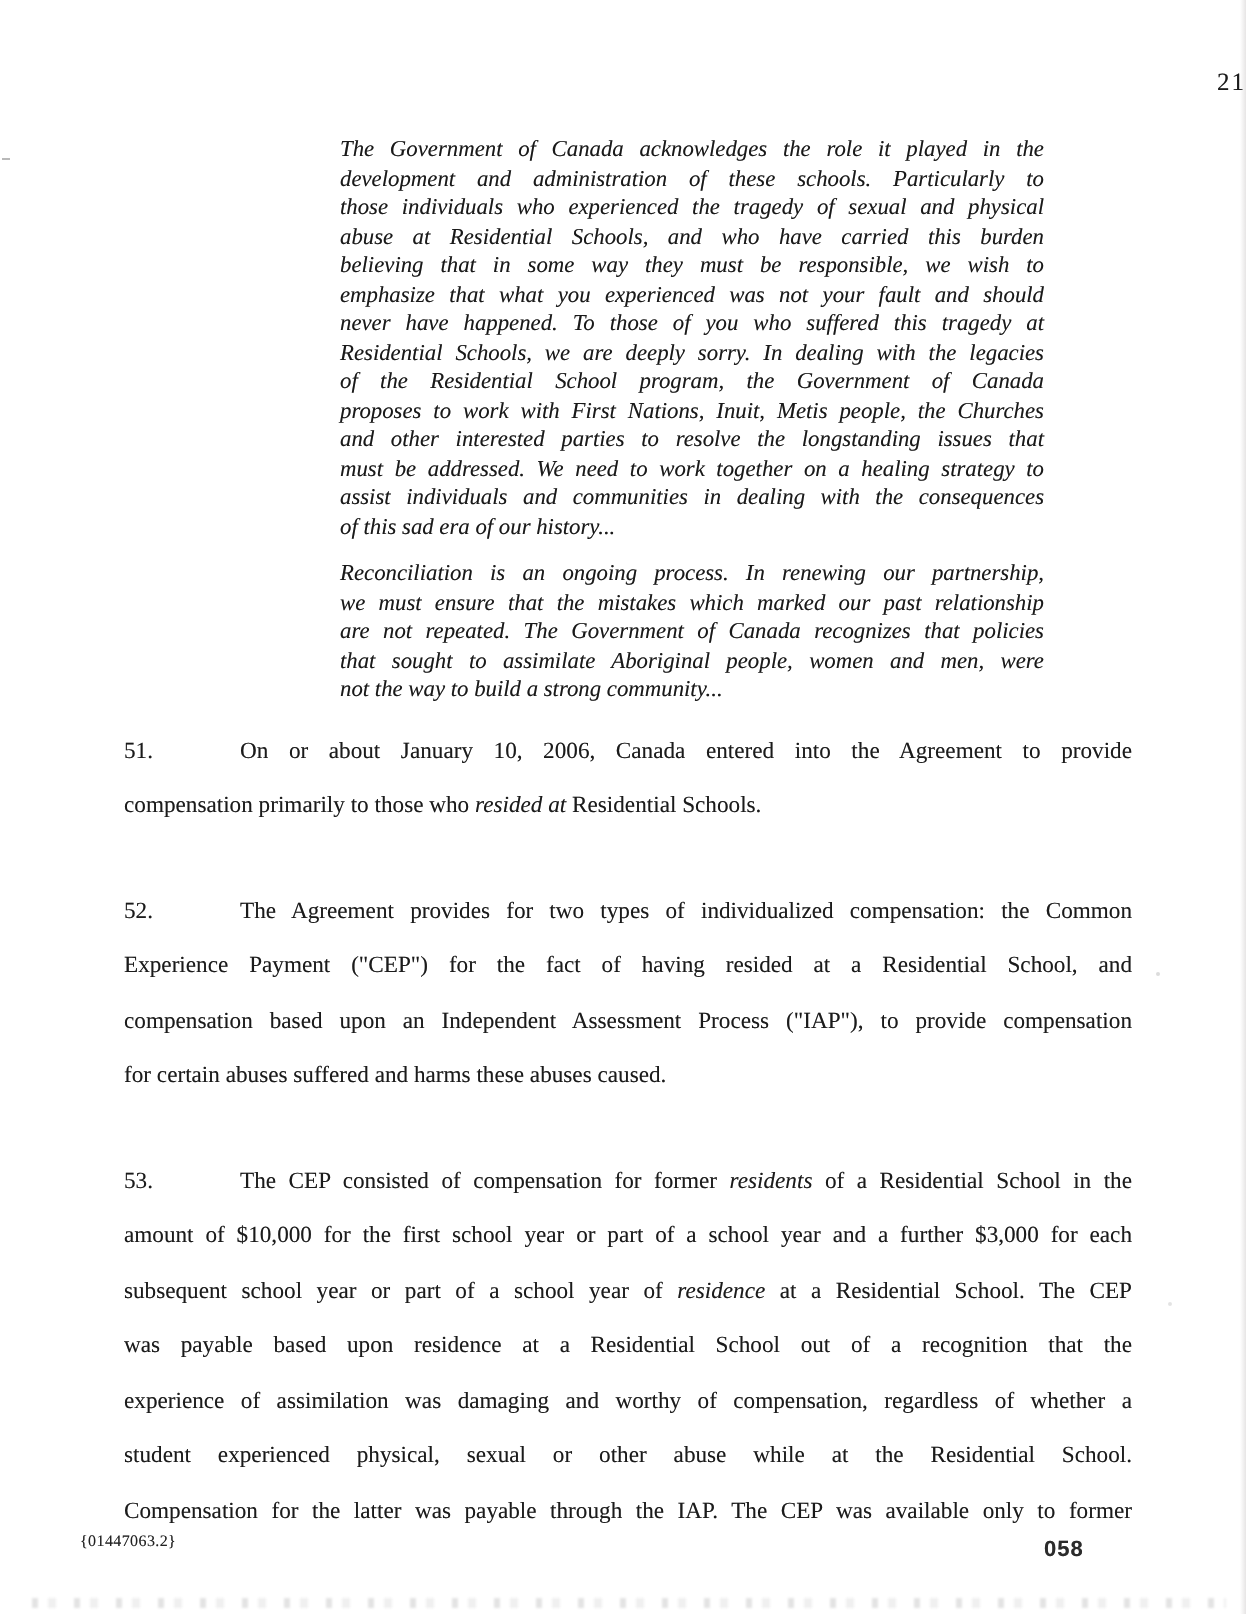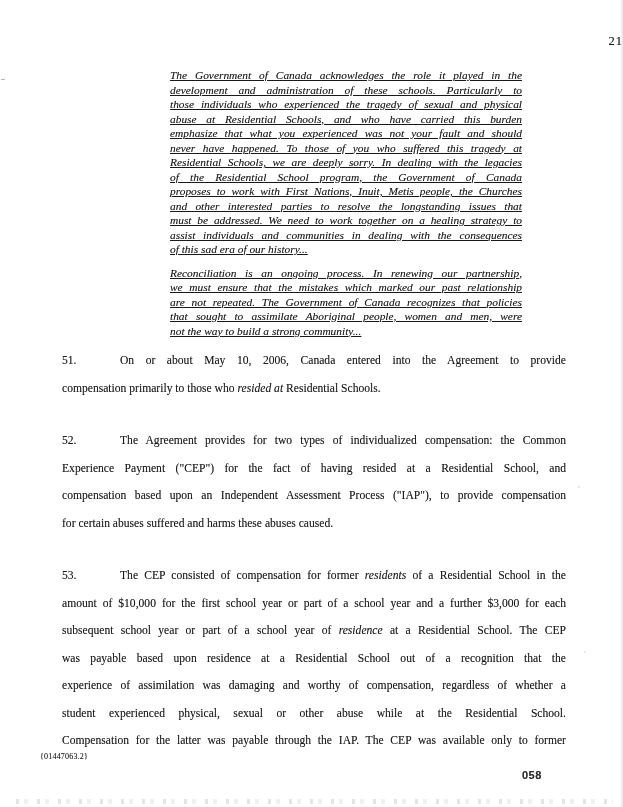--- a/index.html
+++ b/index.html
@@ -20,21 +20,20 @@
     line-height: 14px;
     letter-spacing: 1px;
   }
   .quotes { margin: 20px 0 0 170px; width: 352px; }
   .quote-block {
     font-style: italic;
     font-size: 11.4px;
     line-height: 14.5px;
     margin: 0 0 9px 0;
     color: #191919;
-    text-decoration: underline;
   }
   .qline { text-align: justify; }
   .qline.jl { text-align-last: justify; }
   .body-text { margin: 2px 0 0 62px; width: 504px; font-size: 11.6px; line-height: 27.5px; }
   .bpara { margin: 0; }
   .bpara + .bpara { margin-top: 25px; }
   .bline { text-align: left; white-space: normal; }
   .bline.jl { text-align: justify; text-align-last: justify; }
   .para-num { display: inline-block; width: 58px; font-style: normal; }
   .it { font-style: italic; }
@@ -83,20 +82,21 @@
 
 <div class="page">
   <div class="pageno">21</div>
 
   <div class="quotes">
       <div class="quote-block">
         <div class="qline jl">The Government of Canada acknowledges the role it played in the</div>
         <div class="qline jl">development and administration of these schools.  Particularly to</div>
         <div class="qline jl">those individuals who experienced the tragedy of sexual and physical</div>
         <div class="qline jl">abuse at Residential Schools, and who have carried this burden</div>
+        <div class="qline jl">believing that in some way they must be responsible, we wish to</div>
         <div class="qline jl">emphasize that what you experienced was not your fault and should</div>
         <div class="qline jl">never have happened.  To those of you who suffered this tragedy at</div>
         <div class="qline jl">Residential Schools, we are deeply sorry.  In dealing with the legacies</div>
         <div class="qline jl">of the Residential School program, the Government of Canada</div>
         <div class="qline jl">proposes to work with First Nations, Inuit, Metis people, the Churches</div>
         <div class="qline jl">and other interested parties to resolve the longstanding issues that</div>
         <div class="qline jl">must be addressed.  We need to work together on a healing strategy to</div>
         <div class="qline jl">assist individuals and communities in dealing with the consequences</div>
         <div class="qline">of this sad era of our history...</div>
       </div>
@@ -104,21 +104,21 @@
         <div class="qline jl">Reconciliation is an ongoing process.  In renewing our partnership,</div>
         <div class="qline jl">we must ensure that the mistakes which marked our past relationship</div>
         <div class="qline jl">are not repeated.  The Government of Canada recognizes that policies</div>
         <div class="qline jl">that sought to assimilate Aboriginal people, women and men, were</div>
         <div class="qline">not the way to build a strong community...</div>
       </div>
     </div>
 
   <div class="body-text">
       <div class="bpara">
-        <div class="bline jl"><span class="para-num">51.</span><span class="">On or about May 10, 2006, Canada entered into the Agreement to provide</span></div>
+        <div class="bline jl"><span class="para-num">51.</span><span class="">On or about January 10, 2006, Canada entered into the Agreement to provide</span></div>
         <div class="bline"><span class="">compensation primarily to those who </span><span class="it">resided at</span><span class=""> Residential Schools.</span></div>
       </div>
       <div class="bpara">
         <div class="bline jl"><span class="para-num">52.</span><span class="">The Agreement provides for two types of individualized compensation: the Common</span></div>
         <div class="bline jl"><span class="">Experience Payment ("CEP") for the fact of having resided at a Residential School, and</span></div>
         <div class="bline jl"><span class="">compensation based upon an Independent Assessment Process ("IAP"), to provide compensation</span></div>
         <div class="bline"><span class="">for certain abuses suffered and harms these abuses caused.</span></div>
       </div>
       <div class="bpara">
         <div class="bline jl"><span class="para-num">53.</span><span class="">The CEP consisted of compensation for former </span><span class="it">residents</span><span class=""> of a Residential School in the</span></div>

